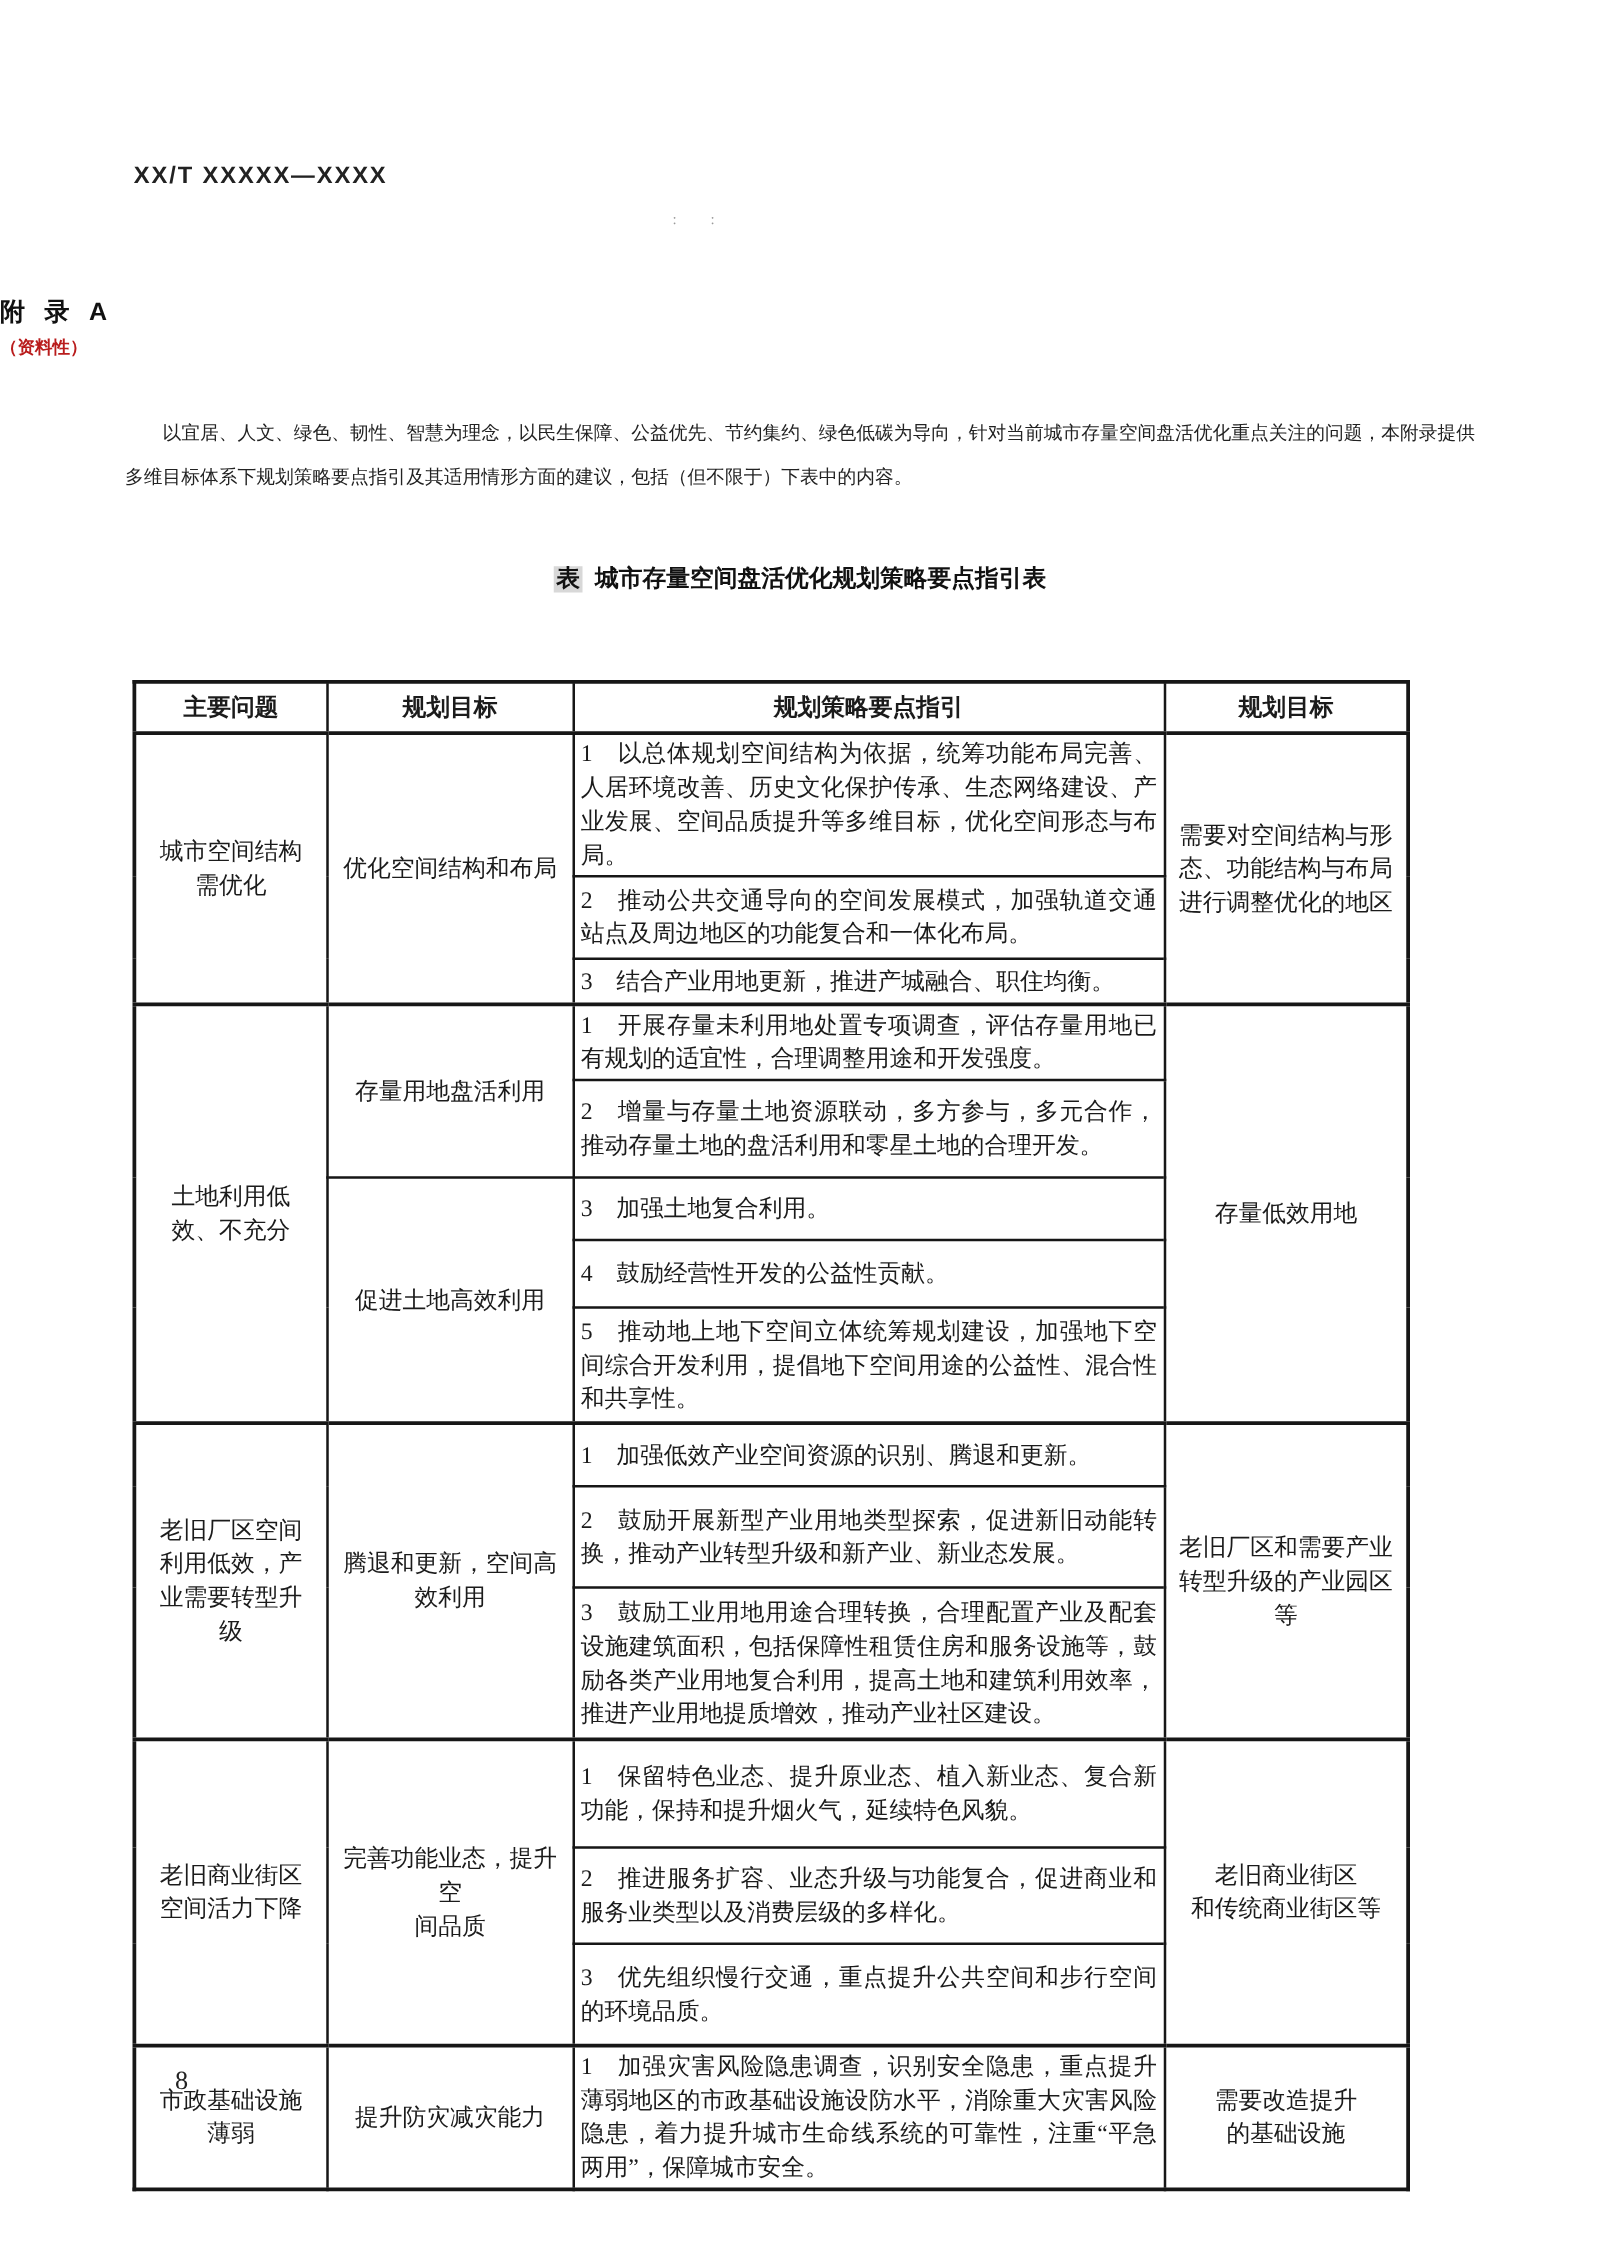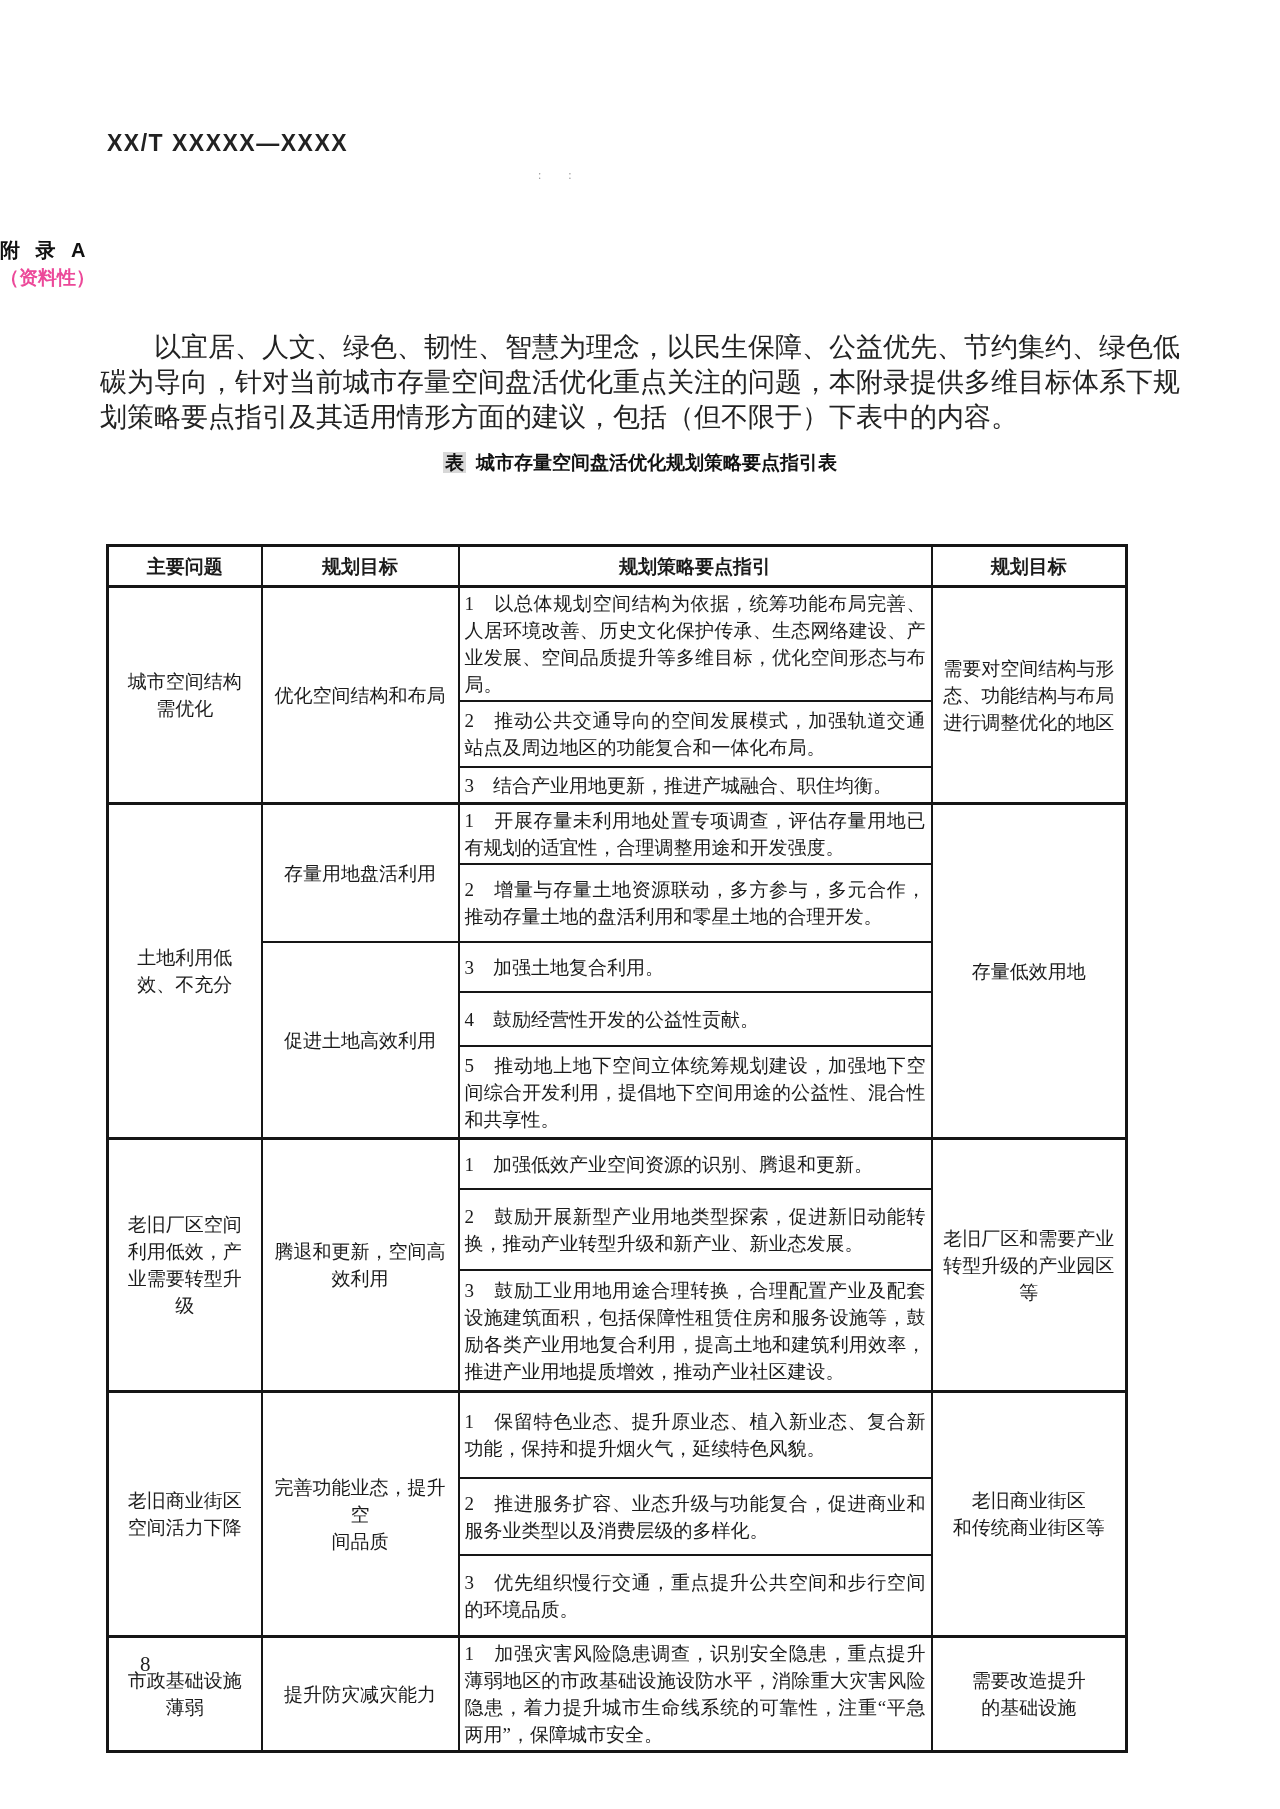--- a/index.html
+++ b/index.html
@@ -3,42 +3,42 @@
 <meta charset="utf-8">
 <style>
   html,body{margin:0;padding:0;}
   body{
     width:1280px;height:1809px;background:#ffffff;position:relative;
     font-family:"Liberation Serif","DejaVu Serif",serif;color:#1b1b1b;
   }
   .doc-code{
     position:absolute;left:107px;top:130px;
     font-family:"Liberation Sans","DejaVu Sans",sans-serif;
-    font-size:23px;font-weight:bold;letter-spacing:1.5px;color:#222;
+    font-size:19px;font-weight:bold;letter-spacing:1.5px;color:#222;
   }
   .stray-marks{
     position:absolute;left:538px;top:168px;color:#9a9a9a;
     font-size:12px;letter-spacing:12px;
   }
   .title-block{position:absolute;left:0;top:236px;width:100%;}
   .title-line1{
     font-family:"Liberation Sans","DejaVu Sans",sans-serif;
     font-weight:bold;font-size:20px;word-spacing:10px;line-height:28px;color:#111;
   }
   .title-line2{
     font-family:"Liberation Sans","DejaVu Sans",sans-serif;
-    font-weight:bold;font-size:19px;line-height:27px;color:#ec4899;
+    font-weight:bold;font-size:14px;line-height:27px;color:#b91c1c;
   }
   .title-line3{
     font-family:"Liberation Sans","DejaVu Sans",sans-serif;
     font-weight:bold;font-size:21px;line-height:30px;margin-top:2px;color:#111;
   }
   .intro{
     position:absolute;left:100px;top:330px;width:1080px;
-    font-size:27px;line-height:35px;text-align:justify;text-indent:2em;color:#222;
+    font-size:15px;line-height:35px;text-align:justify;text-indent:2em;color:#222;
   }
   .caption{
     position:absolute;left:0;top:450px;width:100%;text-align:center;
     font-family:"Liberation Sans","DejaVu Sans",sans-serif;
     font-weight:bold;font-size:19px;color:#111;
   }
   .caption .cap-label{background:#d8d8d8;padding:0 2px;}
   .caption .cap-text{margin-left:10px;}
   table.main{
     position:absolute;left:106px;top:498px;width:1019px;

